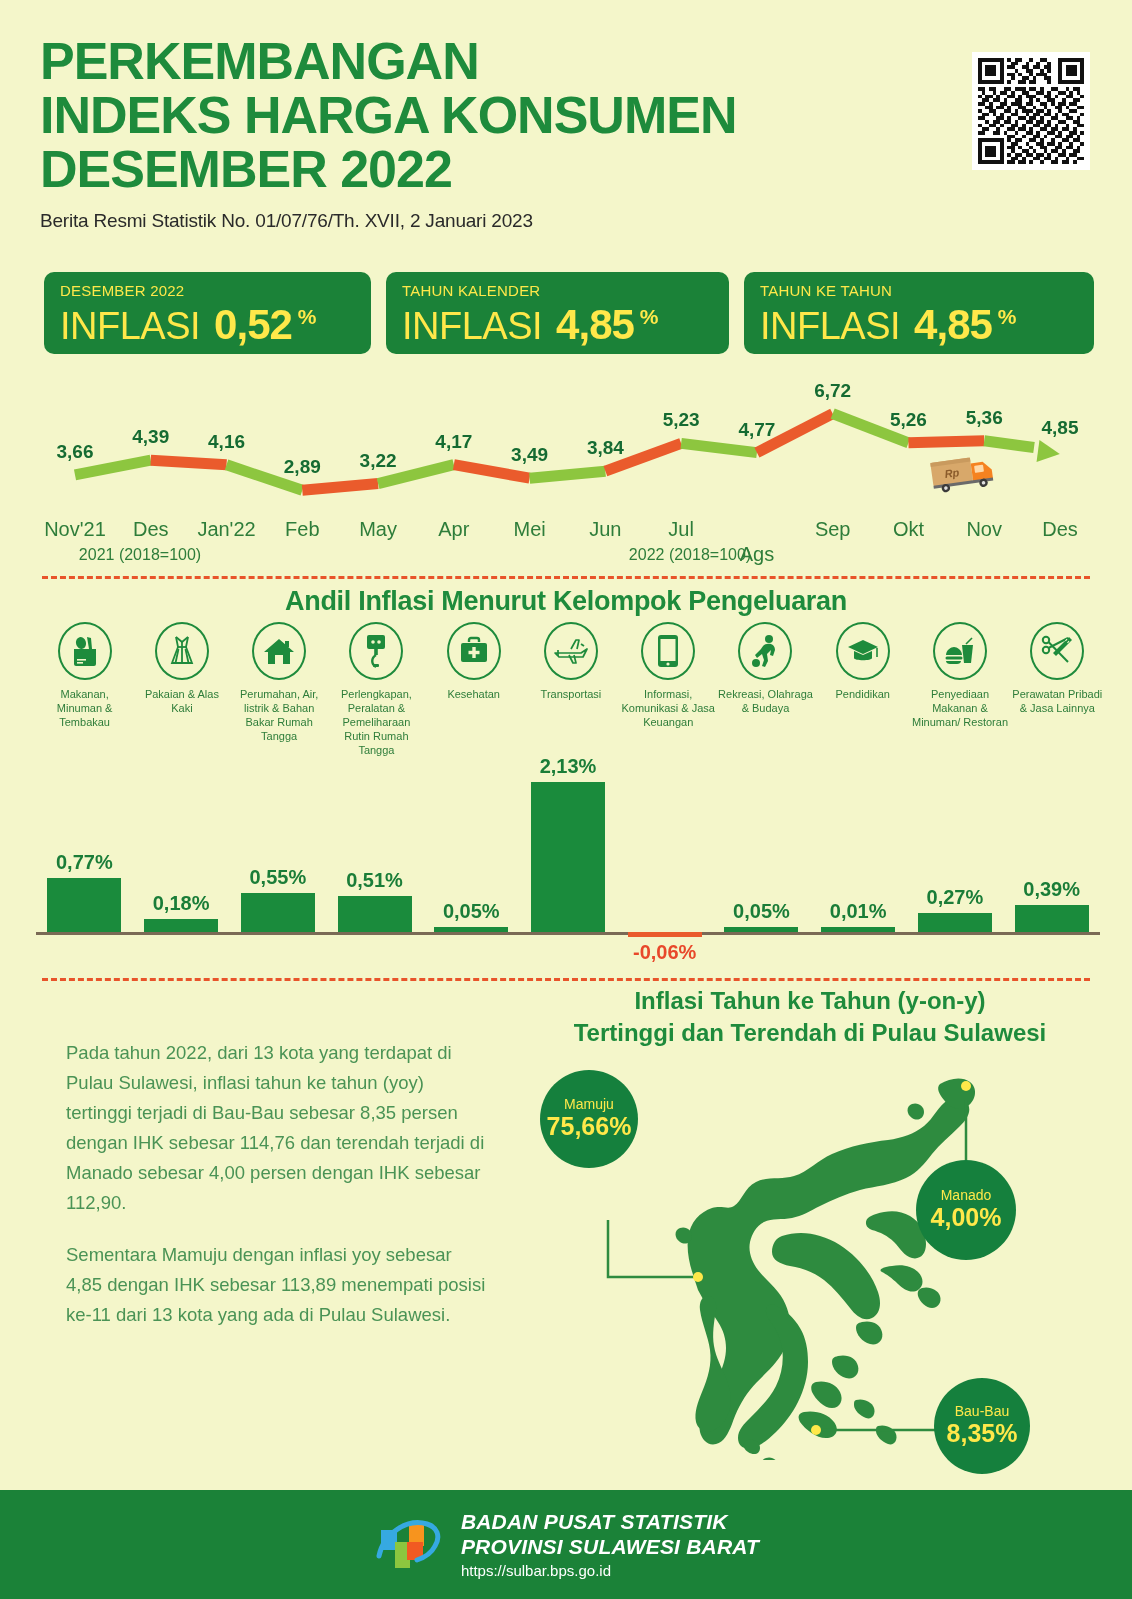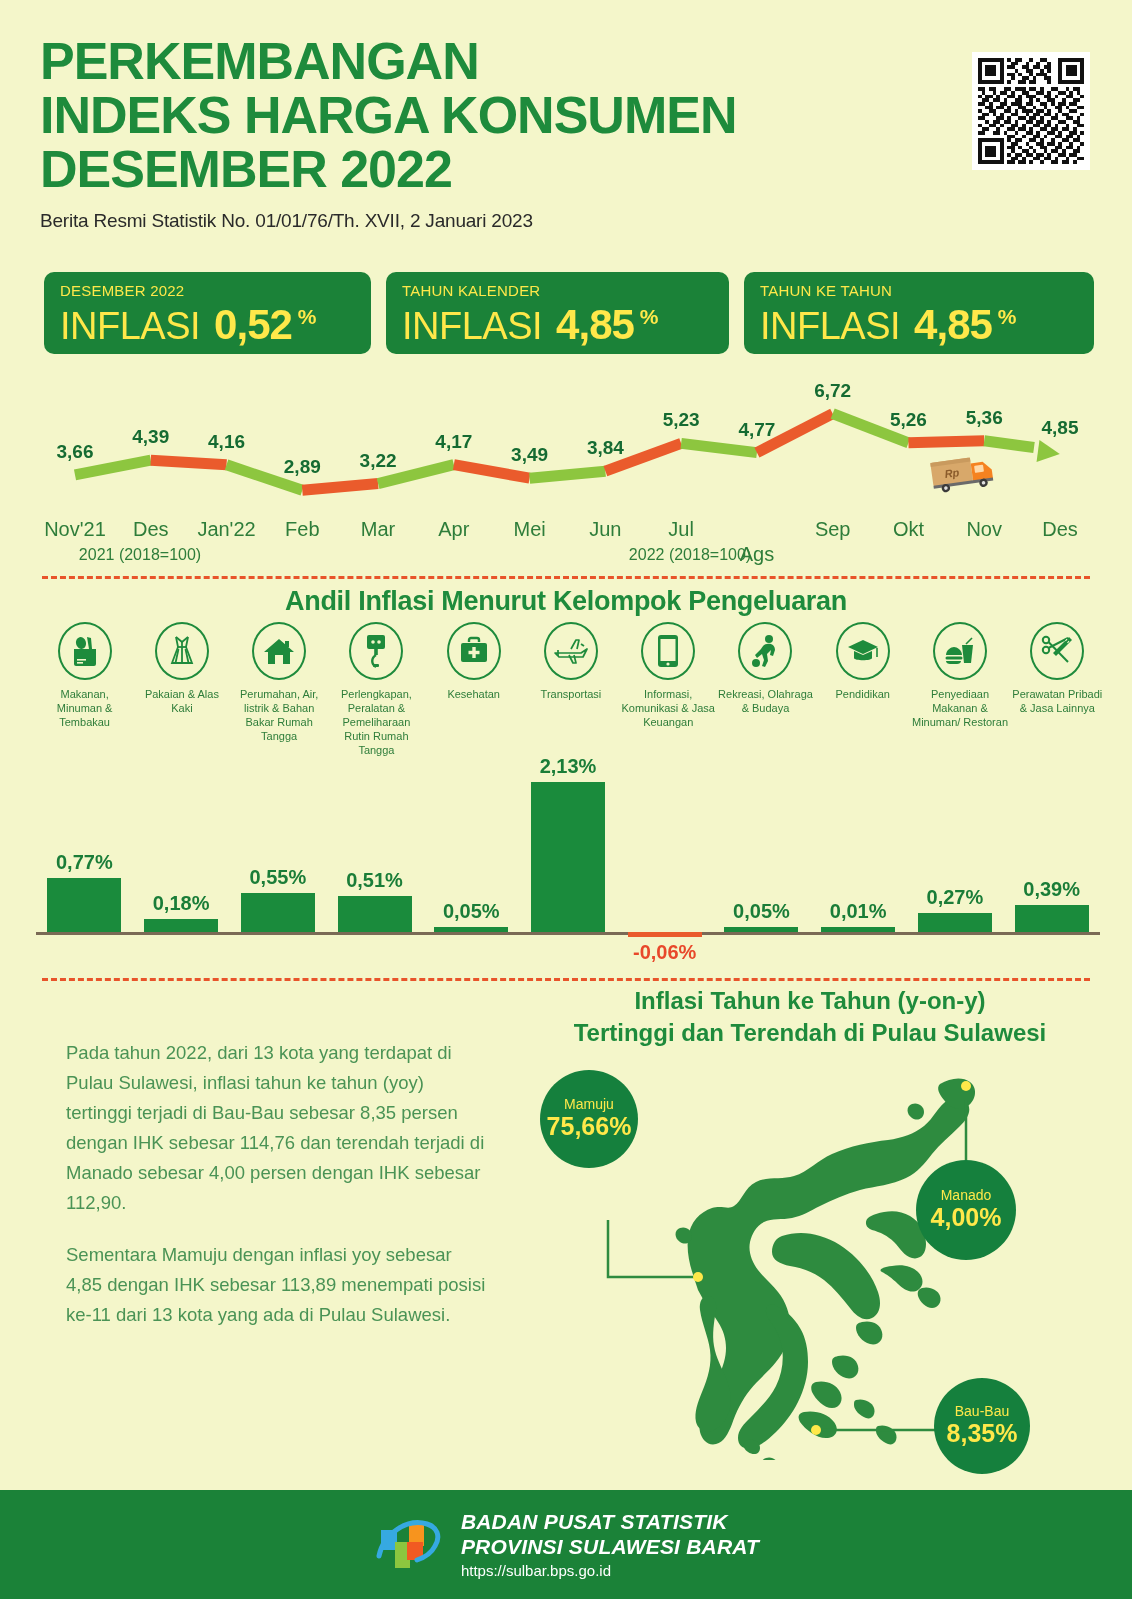--- a/index.html
+++ b/index.html
@@ -133,21 +133,21 @@
 </style>
 </head>
 <body>
 
 <div class="page">
 
   <div class="header">
     <div class="title-line">PERKEMBANGAN</div>
     <div class="title-line">INDEKS HARGA KONSUMEN</div>
     <div class="title-line">DESEMBER 2022</div>
-    <div class="subtitle">Berita Resmi Statistik No. 01/01/76/Th. XVII, 2 Januari 2023</div>
+    <div class="subtitle">Berita Resmi Statistik No. 01/07/76/Th. XVII, 2 Januari 2023</div>
   </div>
 
   <div class="qr-wrap">
     <svg viewBox="0 0 29 29" shape-rendering="crispEdges">
       <rect width="29" height="29" fill="#fff"></rect>
       <g fill="#111">
         <rect x="0" y="0" width="7" height="1"></rect>
           <rect x="0" y="6" width="7" height="1"></rect>
         <rect x="0" y="0" width="1" height="7"></rect>
           <rect x="6" y="0" width="1" height="7"></rect>
@@ -419,21 +419,21 @@
     <div id="line-labels">
         <div class="lc-label" style="left: 45px; top: 62.8px;">3,66</div>
         <div class="lc-month" style="left: 45px;">Nov'21</div>
         <div class="lc-label" style="left: 120.769px; top: 48.2px;">4,39</div>
         <div class="lc-month" style="left: 120.769px;">Des</div>
         <div class="lc-label" style="left: 196.538px; top: 52.8px;">4,16</div>
         <div class="lc-month" style="left: 196.538px;">Jan'22</div>
         <div class="lc-label" style="left: 272.308px; top: 78.2px;">2,89</div>
         <div class="lc-month" style="left: 272.308px;">Feb</div>
         <div class="lc-label" style="left: 348.077px; top: 71.6px;">3,22</div>
-        <div class="lc-month" style="left: 348.077px;">Mar</div>
+        <div class="lc-month" style="left: 348.077px;">May</div>
         <div class="lc-label" style="left: 423.846px; top: 52.6px;">4,17</div>
         <div class="lc-month" style="left: 423.846px;">Apr</div>
         <div class="lc-label" style="left: 499.615px; top: 66.2px;">3,49</div>
         <div class="lc-month" style="left: 499.615px;">Mei</div>
         <div class="lc-label" style="left: 575.385px; top: 59.2px;">3,84</div>
         <div class="lc-month" style="left: 575.385px;">Jun</div>
         <div class="lc-label" style="left: 651.154px; top: 31.4px;">5,23</div>
         <div class="lc-month" style="left: 651.154px;">Jul</div>
         <div class="lc-label" style="left: 726.923px; top: 40.6px;">4,77</div>
         <div class="lc-month" style="left: 726.923px; margin-top: 25px;">Ags</div>

